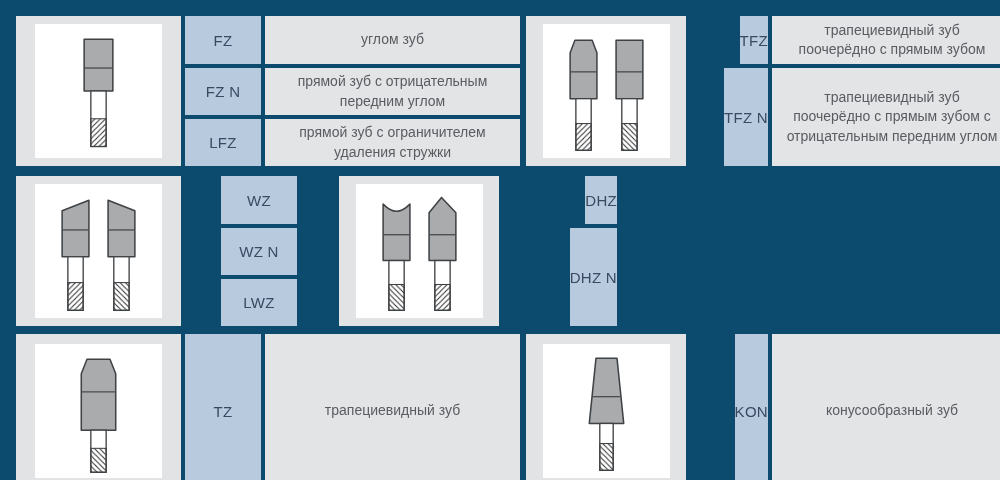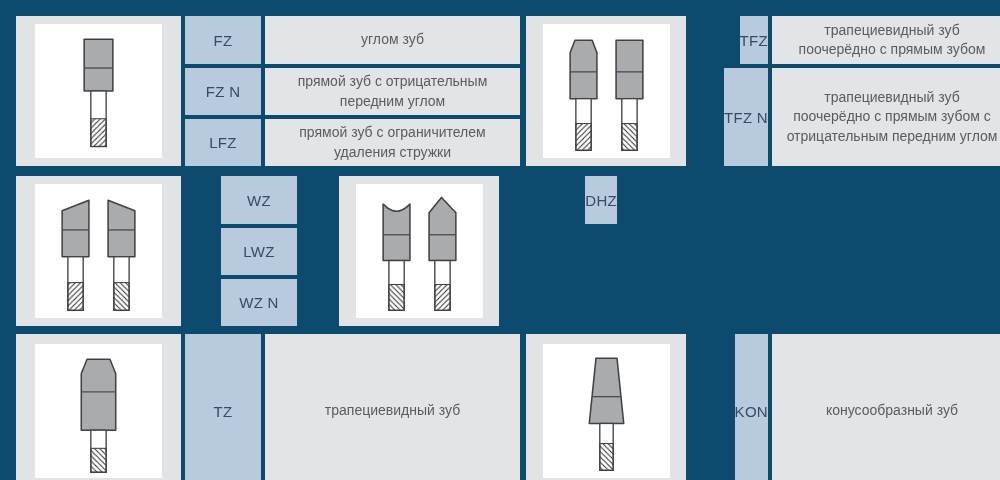--- a/index.html
+++ b/index.html
@@ -117,40 +117,41 @@
           <rect class="hatA" x="32" y="103" width="16" height="29"></rect>
           <polygon class="tooth" points="74,17 102,28 102,76 74,76"></polygon>
           <line class="divline" x1="74" y1="48" x2="102" y2="48"></line>
           <rect class="shank" x="80" y="76" width="16" height="56"></rect>
           <rect class="hatB" x="80" y="103" width="16" height="29"></rect>
         </svg>
       </div>
     </div>
     <div class="vcol col-code-l">
       <div class="code-cell h1">WZ</div>
+      <div class="code-cell h2">WZ N</div>
       <div class="code-cell h3">LWZ</div>
-      <div class="code-cell h2">WZ N</div>
     </div>
 
     <div class="img-cell right">
       <div class="img-box">
         <svg width="127" height="134" viewBox="0 0 128 140">
           <path class="tooth" d="M26,21 C36,31 44,31 54,21 L54,80 L26,80 Z"></path>
           <line class="divline" x1="26" y1="53" x2="54" y2="53"></line>
           <rect class="shank" x="32" y="80" width="16" height="52"></rect>
           <rect class="hatB" x="32" y="105" width="16" height="27"></rect>
           <polygon class="tooth" points="74,30 87,14 102,30 102,80 74,80"></polygon>
           <line class="divline" x1="74" y1="53" x2="102" y2="53"></line>
           <rect class="shank" x="80" y="80" width="16" height="52"></rect>
           <rect class="hatA" x="80" y="105" width="16" height="27"></rect>
         </svg>
       </div>
     </div>
     <div class="vcol col-code-r">
       <div class="code-cell h1">DHZ</div>
+      <div class="code-cell hm">DHZ N</div>
     </div>
   </div>
 
   <div class="band b3">
     <div class="img-cell left">
       <div class="img-box">
         <svg width="127" height="134" viewBox="0 0 128 140">
           <polygon class="tooth" points="46,31 52,16 76,16 82,31 82,90 46,90"></polygon>
           <line class="divline" x1="46" y1="50" x2="82" y2="50"></line>
           <rect class="shank" x="56" y="90" width="16" height="44"></rect>

